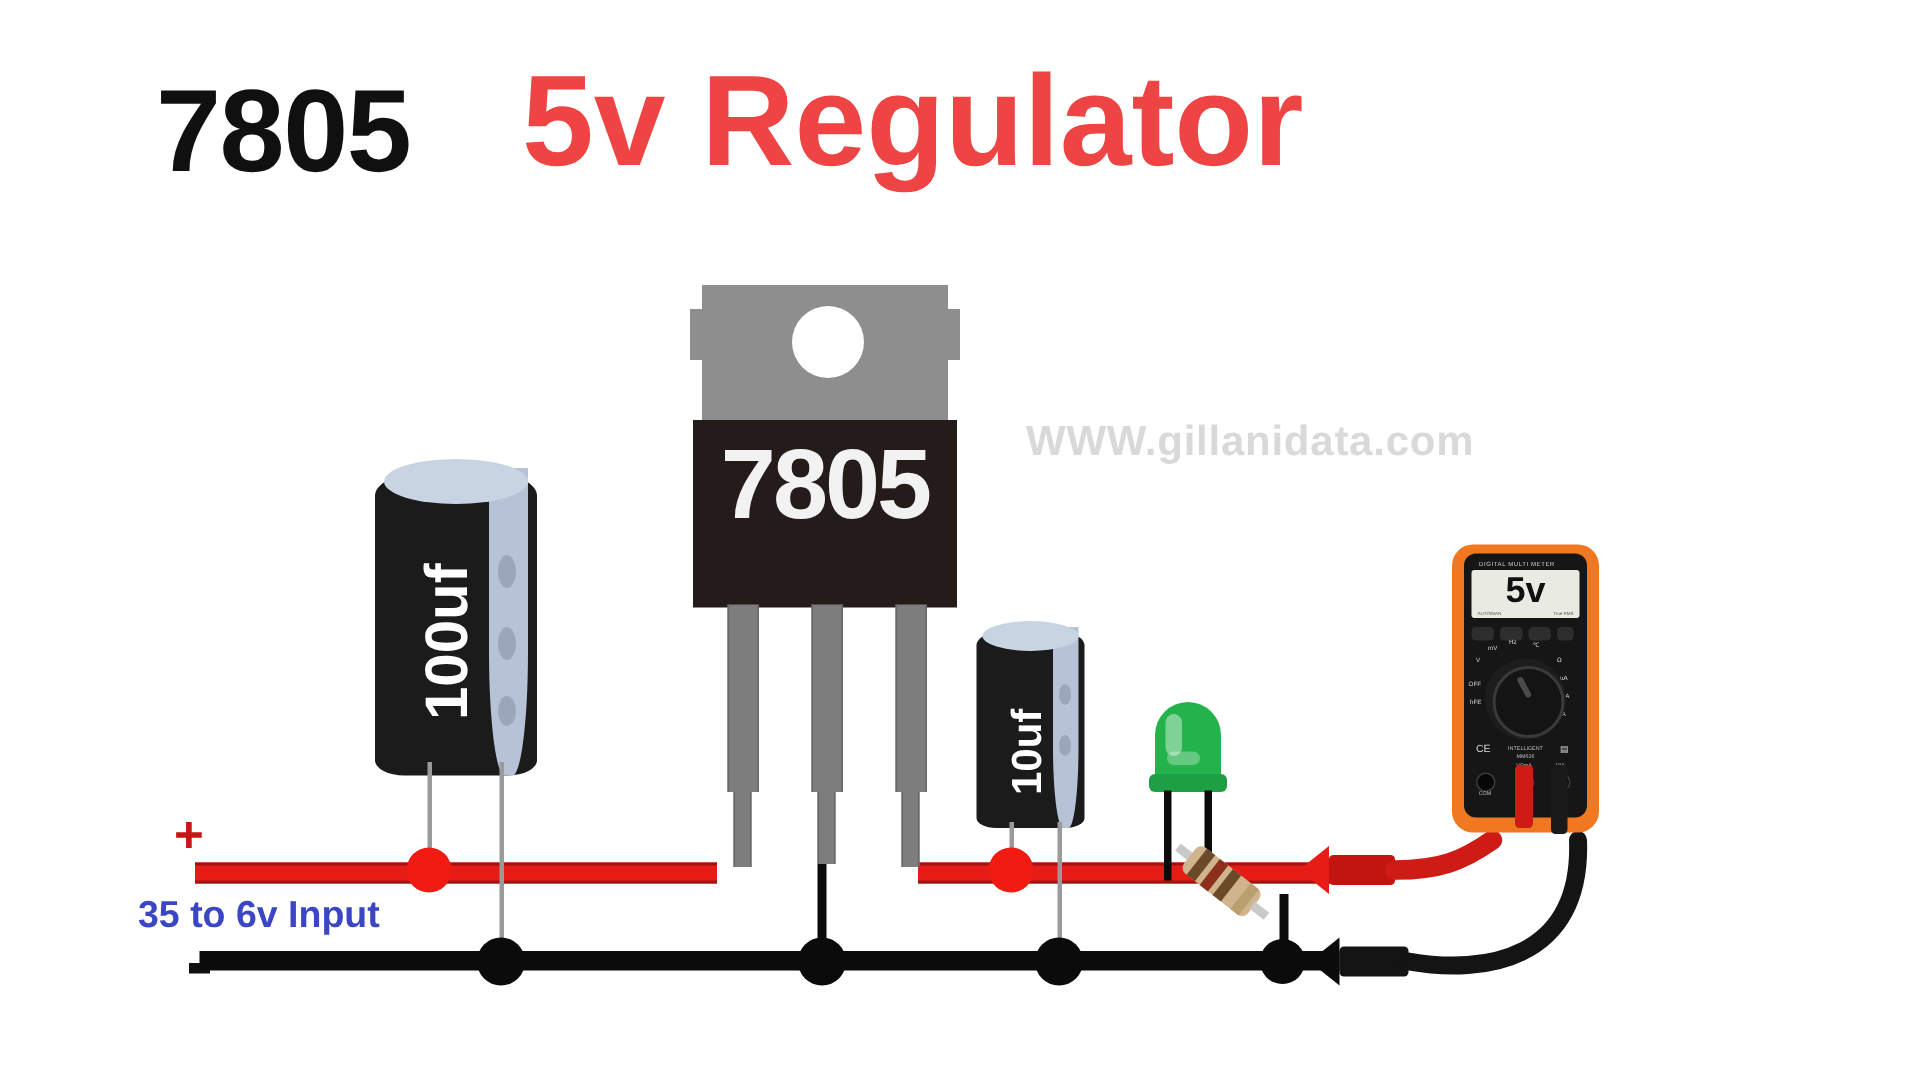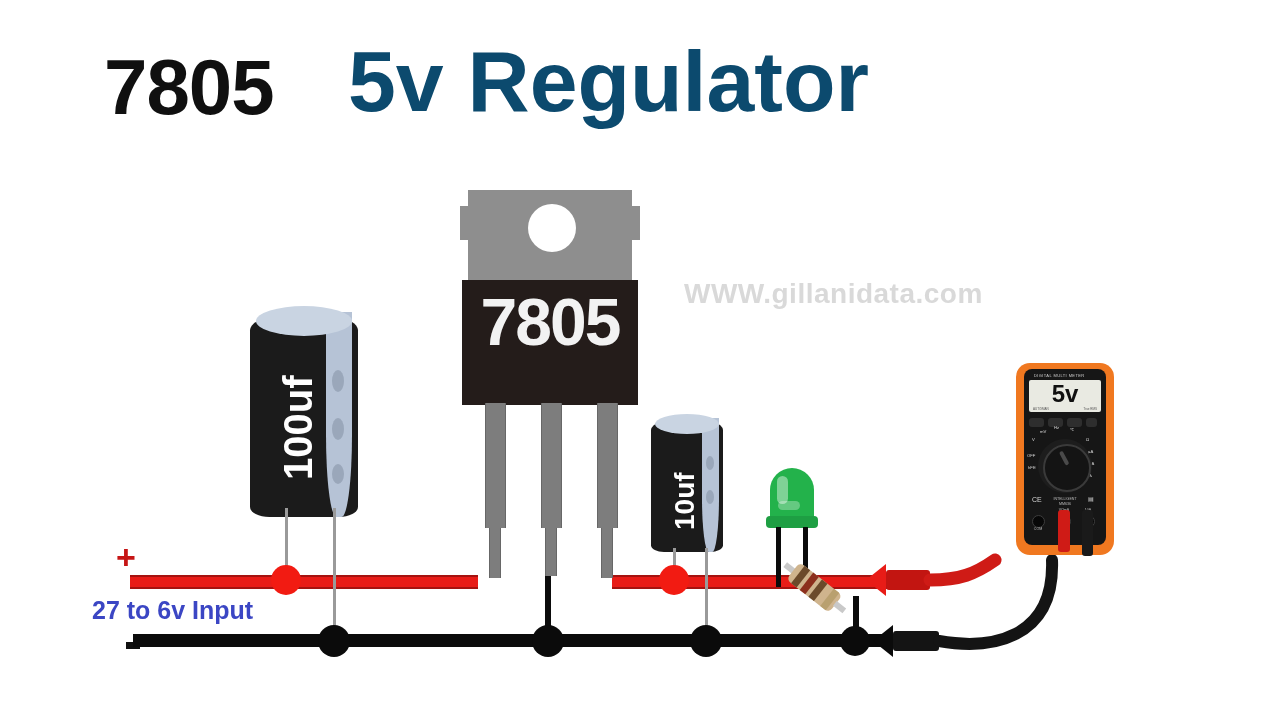--- a/index.html
+++ b/index.html
@@ -26,21 +26,21 @@
     color: #101010;
     letter-spacing: -1px;
     line-height: 1;
   }
   #title-main {
     position: absolute;
     left: 348px;
     top: 38px;
     font-size: 86px;
     font-weight: bold;
-    color: #0c4a6e;
+    color: #ef4444;
     letter-spacing: 0px;
     line-height: 1;
   }
   #watermark {
     position: absolute;
     left: 684px;
     top: 278px;
     font-size: 28px;
     font-weight: bold;
     color: #d9d9d9;
@@ -266,21 +266,21 @@
     border-bottom: 16px solid transparent;
     border-right: 20px solid #0b0b0b;
   }
   .probe-blk-barrel {
     position: absolute;
     background: #141414;
     border-radius: 3px;
   }
 
   
-  #dmm { position: absolute; left: 1016px; top: 363px; width: 105px; height: 192px; padding-left: 24px; }
+  #dmm { position: absolute; left: 968px; top: 363px; width: 105px; height: 192px; padding-left: 24px; }
   .dmm-shell {
     position: absolute; left: 0; top: 0;
     width: 98px; height: 192px;
     background: #f07820;
     border-radius: 14px;
   }
   .dmm-face {
     position: absolute; left: 8px; top: 6px;
     width: 82px; height: 176px;
     background: #161616;
@@ -371,21 +371,21 @@
 <body>
 
 <div id="stage">
 
   <div id="title-part">7805</div>
   <div id="title-main">5v Regulator</div>
   <div id="watermark">WWW.gillanidata.com</div>
 
   <div id="plus-sign">+</div>
   <div id="minus-sign"></div>
-  <div id="input-label">27 to 6v Input</div>
+  <div id="input-label">35 to 6v Input</div>
 
   <div class="rail-red" style="left:130px; top:575px; width:348px;"></div>
   <div class="rail-red" style="left:612px; top:575px; width:300px;"></div>
 
   <div class="rail-black" style="left:133px; top:634px; width:760px;"></div>
 
   <div class="ecap" id="cap-100" style="left:250px; top:312px; width:108px; height:212px;">
     <div class="ecap-body" style="width:108px; height:205px;"></div>
     <div class="ecap-stripe" style="left:76px; width:26px; height:205px; border-radius:0 0 40% 40%;"></div>
     <div class="ecap-top" style="left:6px; top:-6px; width:96px; height:30px;"></div>

